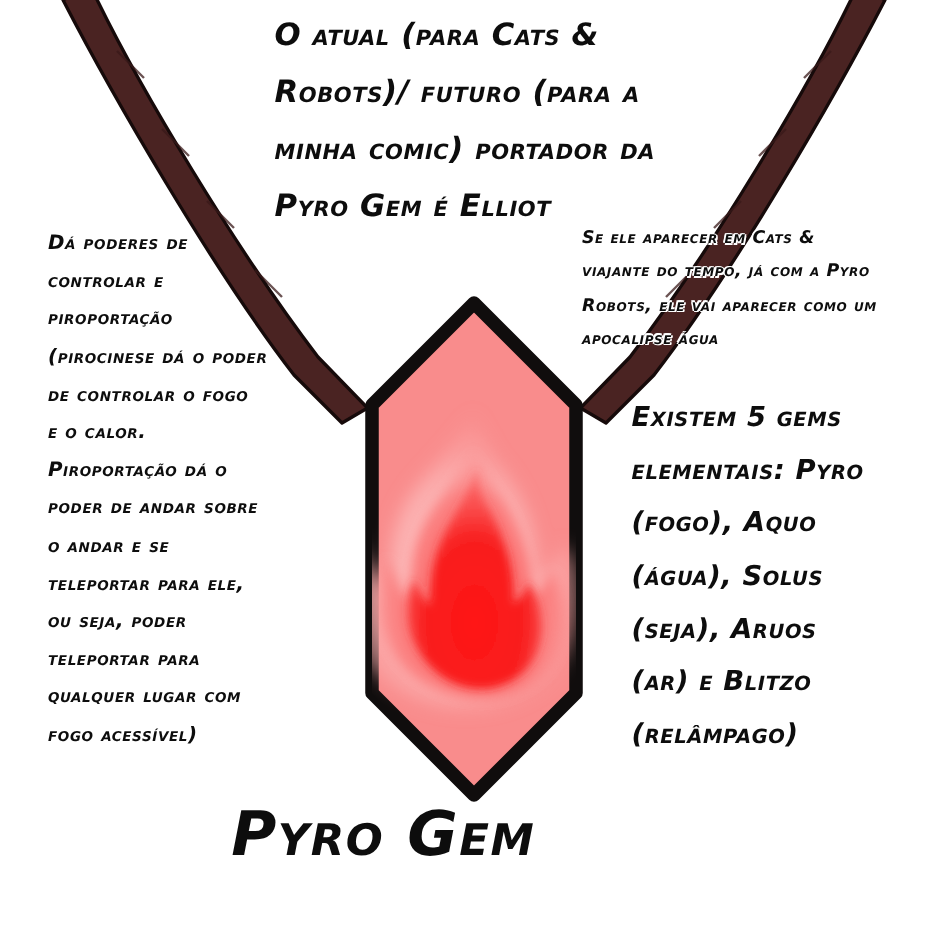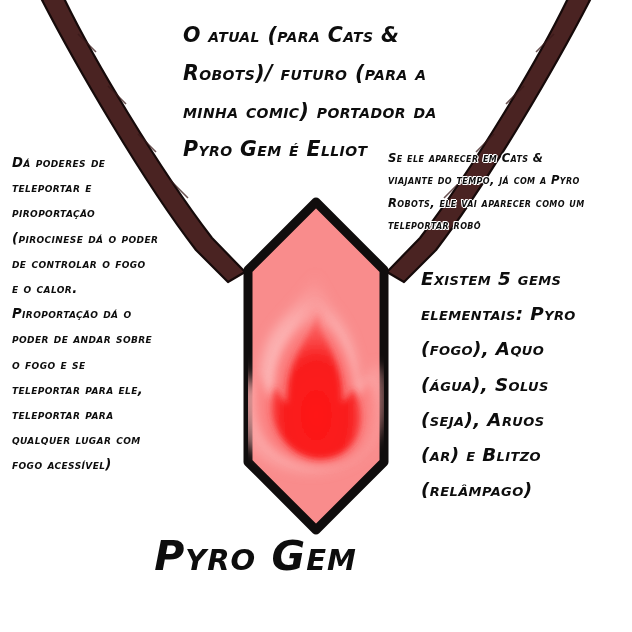--- a/index.html
+++ b/index.html
@@ -24,21 +24,21 @@
     color: #0d0d0d;
     letter-spacing: 0.4px;
     text-transform: none;
     -webkit-font-smoothing: antialiased;
   }
 
   
   #heading {
     position: absolute;
     left: 183px;
-    top: 16px;
+    top: 4px;
     width: 330px;
     font-size: 20.5px;
     line-height: 38px;
     font-variant: small-caps;
     text-shadow:
        1px 0 0 #ffffff, -1px 0 0 #ffffff,
        0 1px 0 #ffffff, 0 -1px 0 #ffffff,
        1px 1px 0 #ffffff, -1px -1px 0 #ffffff;
     z-index: 40;
   }
@@ -51,21 +51,21 @@
     top: 150px;
     width: 178px;
     font-size: 13.2px;
     line-height: 25.2px;
     font-variant: small-caps;
     z-index: 40;
     text-shadow:
        1px 0 0 #ffffff, -1px 0 0 #ffffff,
        0 1px 0 #ffffff, 0 -1px 0 #ffffff;
   }
-  #left-text .ln { display: block; white-space: nowrap; }
+  #left-text .ln { display: block; white-space: nowrap; margin-left: 20px; }
 
   
   #right-small {
     position: absolute;
     left: 388px;
     top: 147px;
     width: 244px;
     font-size: 11.6px;
     line-height: 22.4px;
     font-variant: small-caps;
@@ -207,39 +207,40 @@
 
   <div id="heading" class="comic">
     <span class="ln">O atual (para Cats &amp;</span>
     <span class="ln">Robots)/ futuro (para a</span>
     <span class="ln">minha comic) portador da</span>
     <span class="ln">Pyro Gem é Elliot</span>
   </div>
 
   <div id="left-text" class="comic">
     <span class="ln">Dá poderes de</span>
-    <span class="ln">teleportar e</span>
+    <span class="ln">controlar e</span>
     <span class="ln">piroportação</span>
     <span class="ln">(pirocinese dá o poder</span>
     <span class="ln">de controlar o fogo</span>
     <span class="ln">e o calor.</span>
     <span class="ln">Piroportação dá o</span>
     <span class="ln">poder de andar sobre</span>
-    <span class="ln">o fogo e se</span>
+    <span class="ln">o andar e se</span>
     <span class="ln">teleportar para ele,</span>
+    <span class="ln">ou seja, poder</span>
     <span class="ln">teleportar para</span>
     <span class="ln">qualquer lugar com</span>
     <span class="ln">fogo acessível)</span>
   </div>
 
   <div id="right-small" class="comic">
     <span class="ln">Se ele aparecer em Cats &amp;</span>
     <span class="ln">viajante do tempo, já com a Pyro</span>
     <span class="ln">Robots, ele vai aparecer como um</span>
-    <span class="ln">teleportar robô</span>
+    <span class="ln">apocalipse água</span>
   </div>
 
   <div id="right-big" class="comic">
     <span class="ln">Existem 5 gems</span>
     <span class="ln">elementais: Pyro</span>
     <span class="ln">(fogo), Aquo</span>
     <span class="ln">(água), Solus</span>
     <span class="ln">(seja), Aruos</span>
     <span class="ln">(ar) e Blitzo</span>
     <span class="ln">(relâmpago)</span>

